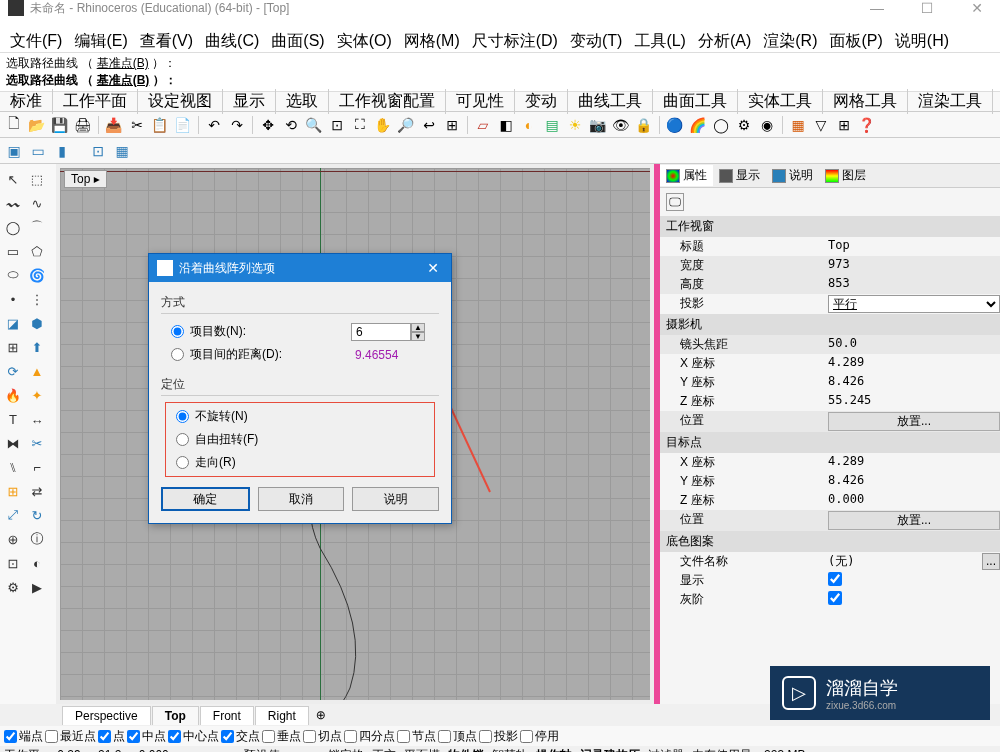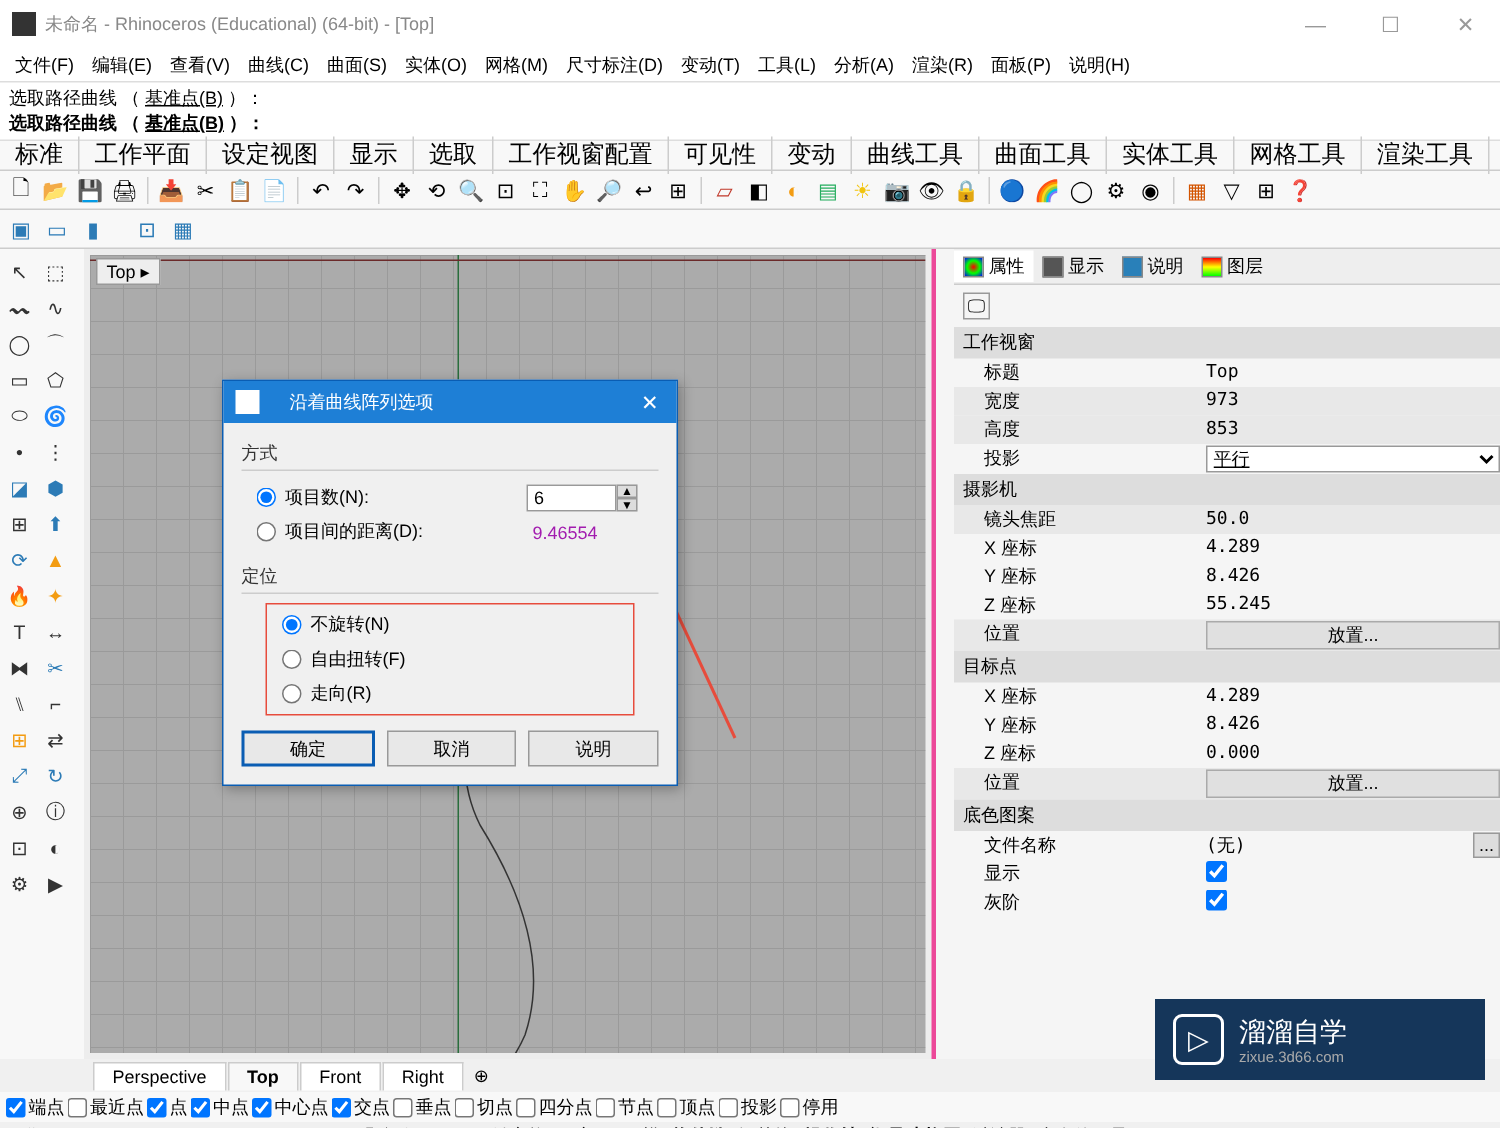--- a/index.html
+++ b/index.html
@@ -1,24 +1,24 @@
 <!DOCTYPE html>
 <html><head>
 <meta charset="utf-8">
 <style>
 * { margin: 0; padding: 0; box-sizing: border-box; font-family: "Microsoft YaHei", SimSun, Arial, sans-serif; }
 body { width: 1000px; height: 752px; background: #f0f0f0; font-size: 12px; overflow: hidden; position: relative; }
 
-.titlebar { height: 30px; background: #fff; display: flex; align-items: center; padding: 16px 8px; color: #888; }
+.titlebar { height: 30px; background: #fff; display: flex; align-items: flex-start; padding: 0 8px; color: #888; }
 .titlebar .app-icon { width: 16px; height: 16px; background: #333; margin-right: 6px; }
 .titlebar .title-text { flex: 1; font-size: 12px; }
 .titlebar .win-btns { display: flex; gap: 20px; color: #999; font-size: 14px; }
 .win-btn { width: 30px; text-align: center; cursor: pointer; }
 
-.menubar { height: 22px; background: #fff; display: flex; align-items: center; padding: 0 6px; gap: 4px; font-size: 12px; }
+.menubar { height: 22px; background: #fff; display: flex; align-items: center; padding: 0 6px; gap: 4px; font-size: 16px; }
 .menubar span { padding: 2px 4px; cursor: pointer; }
 
 .cmdlines { background: #fff; border-top: 1px solid #ddd; border-bottom: 1px solid #ddd; padding: 2px 6px; font-size: 12px; }
 .cmdlines .line2 { font-weight: bold; }
 .cmdlines .underline { text-decoration: underline; }
 
 .tabbar { height: 20px; background: #f8f8f8; display: flex; align-items: center; font-size: 16px; border-bottom: 1px solid #ccc; }
 .tabbar .tab { padding: 2px 10px; border-right: 1px solid #ccc; cursor: pointer; white-space: nowrap; }
 
 .toolbar { height: 26px; background: #f8f8f8; display: flex; align-items: center; padding: 0 4px; gap: 3px; border-bottom: 1px solid #ccc; }
@@ -32,40 +32,40 @@
 .side-toolbox { width: 56px; background: #f8f8f8; display: flex; flex-wrap: wrap; align-content: flex-start; padding: 4px 2px; gap: 2px; }
 .stbtn { width: 22px; height: 22px; display: flex; align-items: center; justify-content: center; font-size: 13px; cursor: pointer; color: #333; }
 
 .viewport { flex: 1; position: relative; background: #ababab; margin: 4px; overflow: hidden; }
 .vp-label { position: absolute; top: 2px; left: 4px; background: #eee; padding: 1px 6px; font-size: 12px; border: 1px solid #999; }
 .vp-grid { position: absolute; inset: 0; background-image: linear-gradient(#9a9a9a 1px, transparent 1px), linear-gradient(90deg, #9a9a9a 1px, transparent 1px); background-size: 22px 22px; }
 .vp-axis-v { position: absolute; left: 44%; top: 0; bottom: 0; width: 1px; background: #2a6e3d; }
 .vp-axis-h { position: absolute; top: 3px; left: 0; right: 0; height: 1px; background: #6b2a2a; }
 
 .dialog { position: absolute; left: 148px; top: 253px; width: 304px; background: #f0f0f0; border: 1px solid #0a5db3; box-shadow: 2px 2px 8px rgba(0,0,0,0.3); z-index: 100; }
-.dlg-title { height: 28px; background: #1e7fd6; color: #fff; display: flex; align-items: center; padding: 0 8px; font-size: 12px; gap: 14px; }
+.dlg-title { height: 28px; background: #1e7fd6; color: #fff; display: flex; align-items: center; padding: 0 8px; font-size: 12px; }
 .dlg-title .icon { width: 16px; height: 16px; background: #fff; margin-right: 6px; }
 .dlg-title .txt { flex: 1; }
 .dlg-close { cursor: pointer; font-size: 14px; padding: 0 4px; }
 .dlg-body { padding: 8px 12px 12px; }
 .fieldset-label { color: #333; margin: 4px 0 2px; font-size: 12px; }
 .fieldset-line { height: 1px; background: #ccc; margin: 2px 0 6px; }
 .radio-row { display: flex; align-items: center; padding: 3px 10px; font-size: 12px; gap: 6px; }
 .radio-row input[type=radio] { margin: 0; }
 .num-input { position: absolute; right: 28px; width: 60px; height: 18px; border: 1px solid #999; padding: 0 4px; font-size: 12px; }
 .spinner { position: absolute; right: 14px; width: 14px; height: 18px; display: flex; flex-direction: column; }
 .spinner div { flex: 1; background: #ddd; border: 1px solid #999; font-size: 8px; text-align: center; line-height: 7px; cursor: pointer; }
-.redbox { border: 1px solid #e74c3c; padding: 2px 0; margin: 2px 16px; }
+.redbox { border: 1px solid #e74c3c; padding: 2px 0; margin: 2px 4px; }
 .dlg-btns { display: flex; gap: 8px; margin-top: 10px; }
 .dlg-btn { flex: 1; height: 24px; background: #e8e8e8; border: 1px solid #999; font-size: 12px; cursor: pointer; }
 .dlg-btn.primary { border: 2px solid #0a5db3; }
 .arrow-svg { position: absolute; left: 400px; top: 312px; pointer-events: none; z-index: 99; }
 .curve { position: absolute; left: 80px; top: 280px; }
 
-.right-panel { width: 379px; background: #f5f5f5; border-left: 3px solid #ec4899; display: flex; flex-direction: column; padding-left: 12px; }
+.right-panel { width: 346px; background: #f5f5f5; border-left: 6px solid #ec4899; display: flex; flex-direction: column; }
 .rp-tabs { height: 24px; display: flex; align-items: center; background: #eee; border-bottom: 1px solid #ccc; font-size: 12px; }
 .rp-tab { display: flex; align-items: center; padding: 2px 6px; gap: 3px; cursor: pointer; }
 .rp-tab.active { background: #fff; }
 .rp-icon { width: 14px; height: 14px; border: 1px solid #888; }
 .rp-body { flex: 1; overflow: auto; font-size: 12px; }
 .rp-section { background: #ddd; padding: 2px 6px; font-size: 12px; }
 .rp-row { display: flex; padding: 1px 0; }
 .rp-label { width: 168px; padding-left: 20px; }
 .rp-val { flex: 1; font-family: monospace; }
 .rp-btn { flex: 1; background: #e0e0e0; border: 1px solid #aaa; text-align: center; cursor: pointer; }

